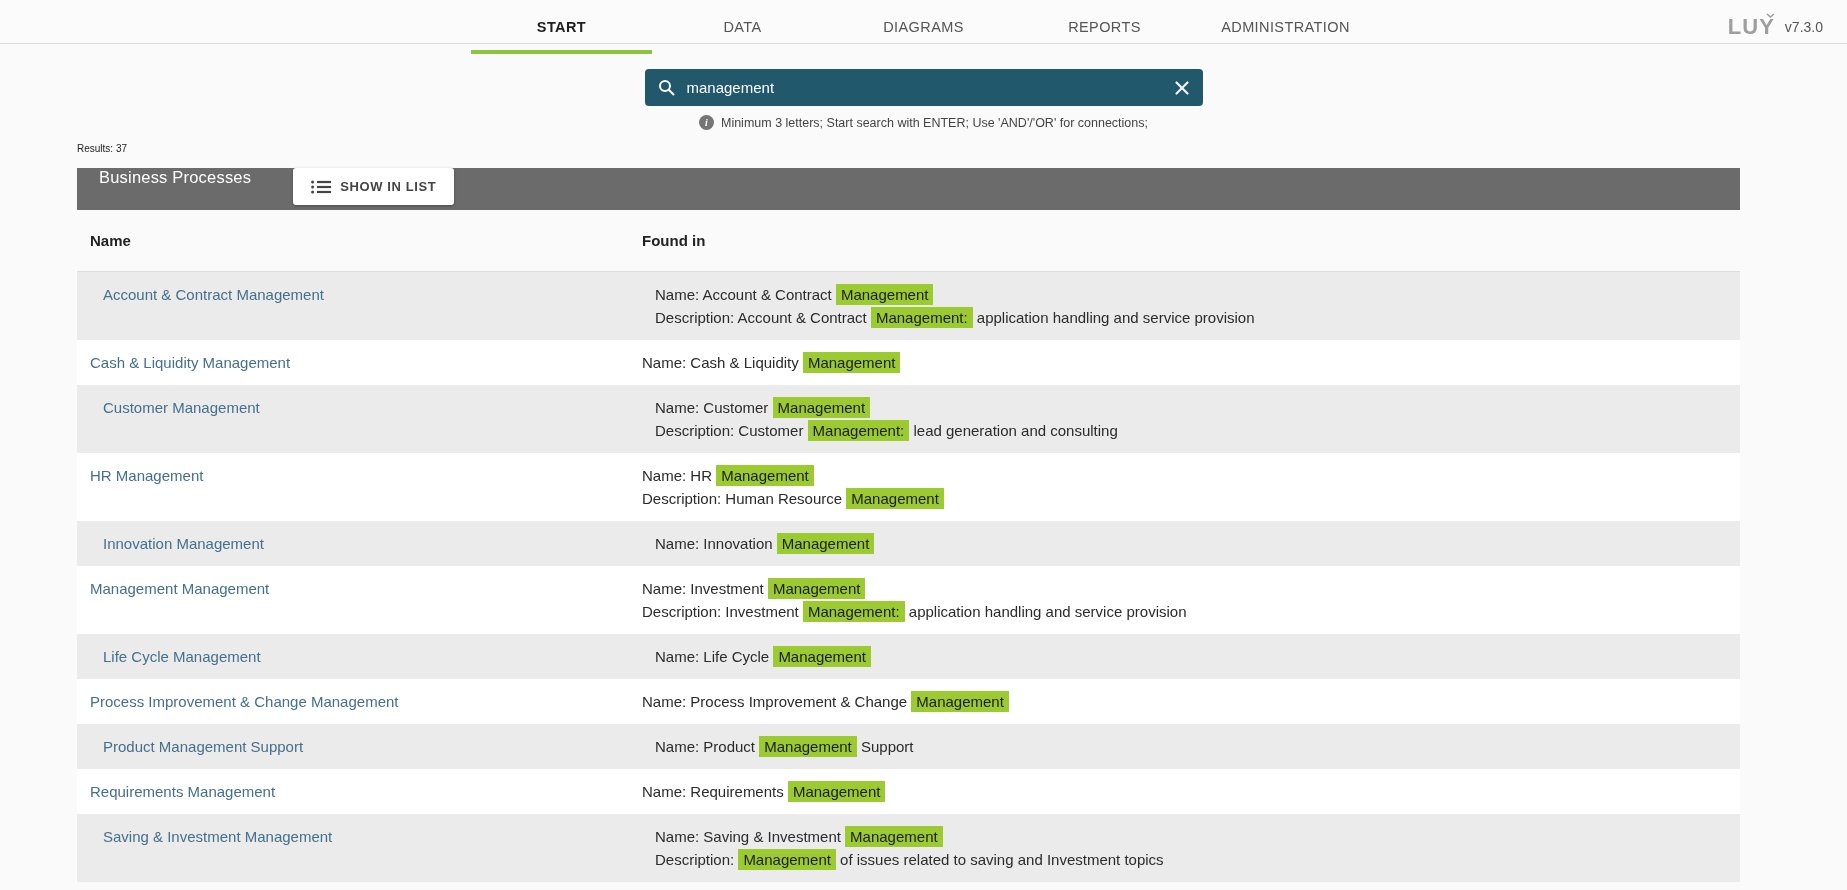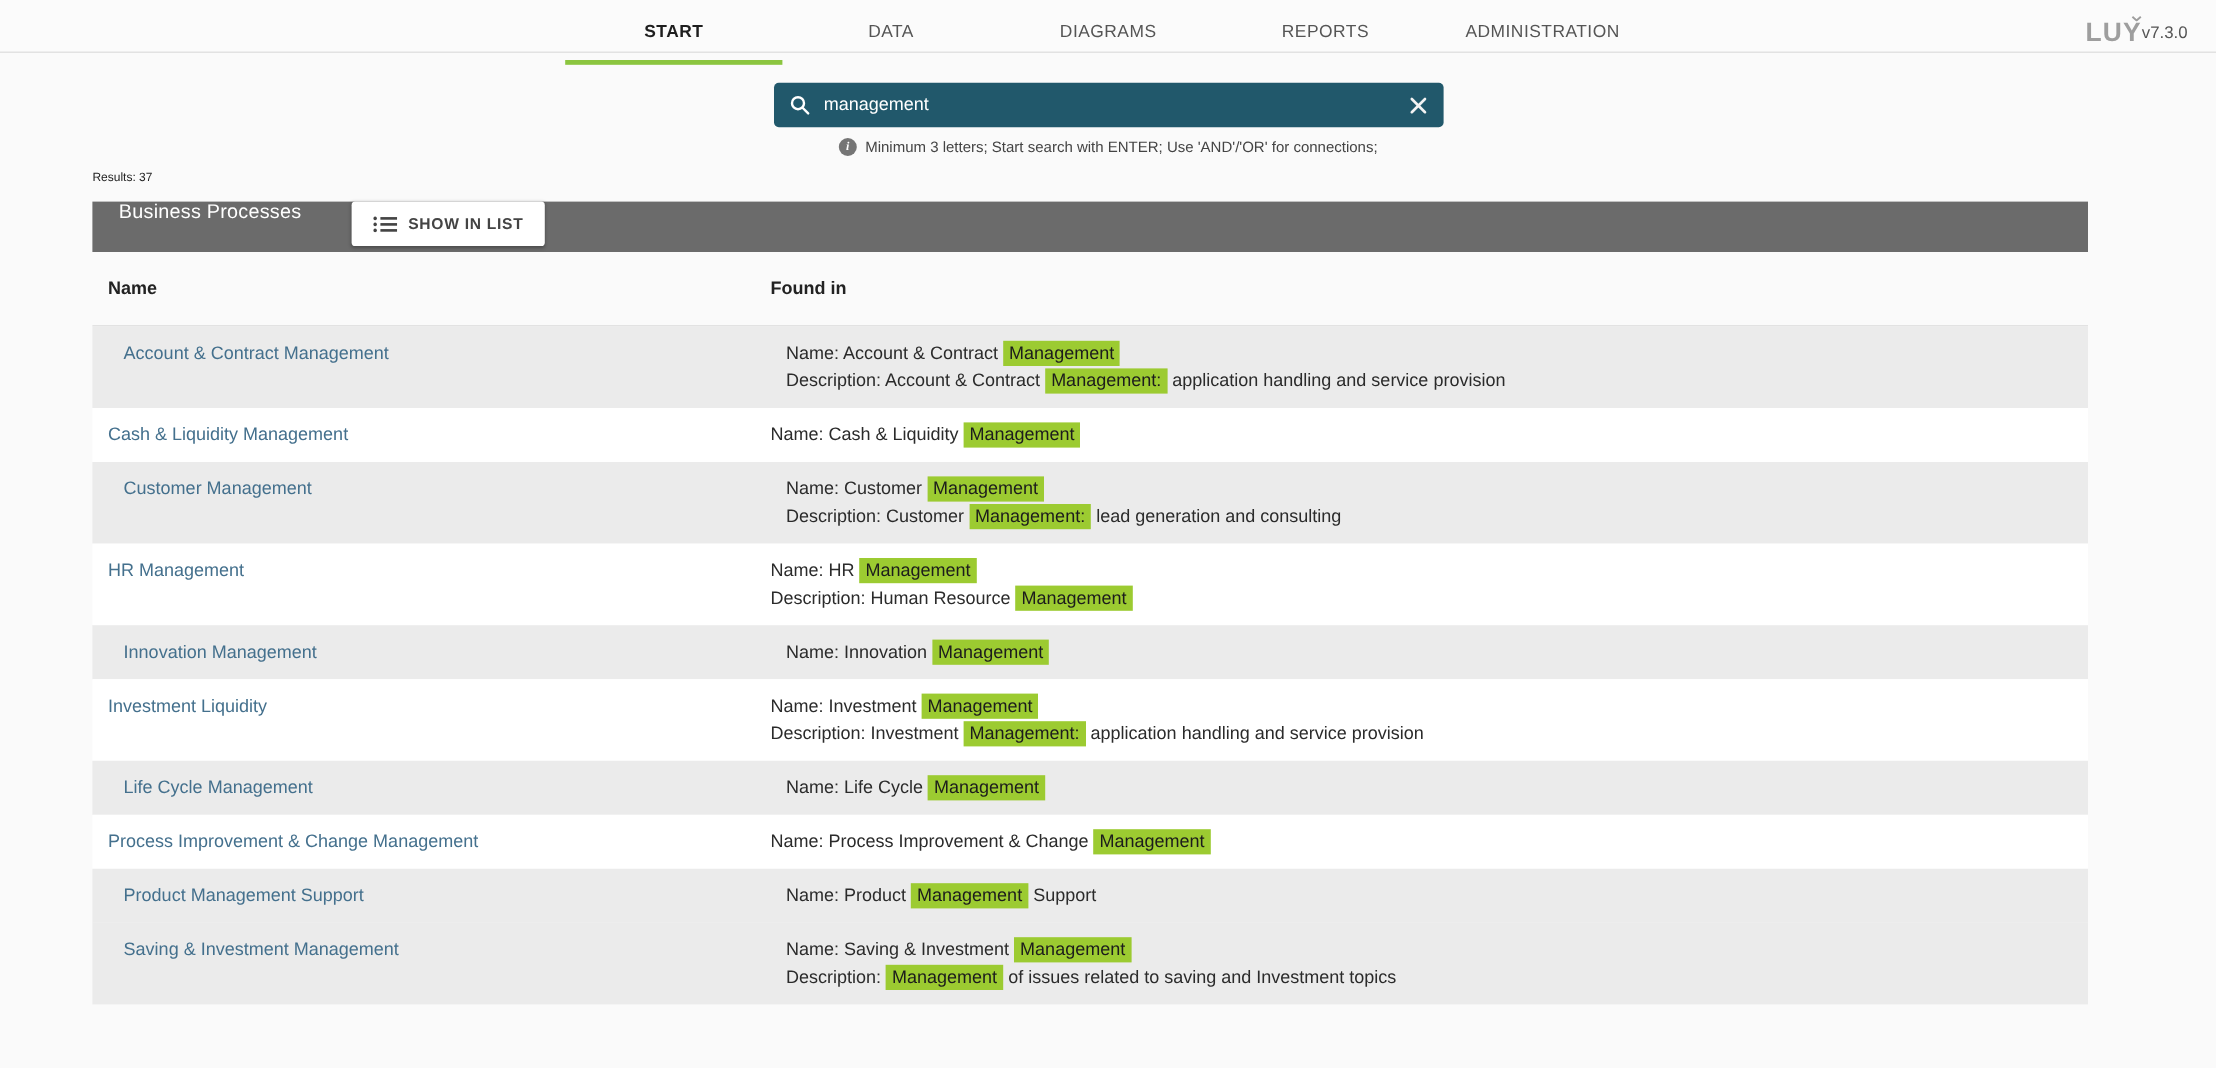--- a/index.html
+++ b/index.html
@@ -29,21 +29,21 @@
     width:181px;height:54px;display:flex;align-items:center;justify-content:center;
     font-size:14.5px;letter-spacing:.4px;color:#555;cursor:pointer;
   }
   .tab.active{
     color:#1e1e1e;font-weight:bold;
     border-bottom:4px solid var(--accent);
     padding-top:4px;
   }
   .brand{
     position:absolute;right:24px;top:0;height:54px;
-    display:flex;align-items:center;gap:0;
+    display:flex;align-items:center;gap:10px;
   }
   .logo{
     position:relative;font-size:22px;font-weight:bold;color:#9e9e9e;letter-spacing:1px;
   }
   .logo-caret{position:absolute;top:-1px;right:0;}
   .version{font-size:14px;color:#555;}
   
   .search-wrap{
     display:flex;flex-direction:column;align-items:center;margin-top:25px;
   }
@@ -199,21 +199,21 @@
             <div class="found-line"><span>Description: Human Resource </span><span class="hl">Management</span></div>
           </div>
         </div>
         <div class="row odd">
           <div><a class="name-link">Innovation Management</a></div>
           <div class="cell-found">
             <div class="found-line"><span>Name: Innovation </span><span class="hl">Management</span></div>
           </div>
         </div>
         <div class="row even">
-          <div><a class="name-link">Investment Liquidity</a></div>
+          <div><a class="name-link">Management Management</a></div>
           <div class="cell-found">
             <div class="found-line"><span>Name: Investment </span><span class="hl">Management</span></div>
             <div class="found-line"><span>Description: Investment </span><span class="hl">Management:</span><span> application handling and service provision</span></div>
           </div>
         </div>
         <div class="row odd">
           <div><a class="name-link">Life Cycle Management</a></div>
           <div class="cell-found">
             <div class="found-line"><span>Name: Life Cycle </span><span class="hl">Management</span></div>
           </div>
@@ -221,20 +221,26 @@
         <div class="row even">
           <div><a class="name-link">Process Improvement &amp; Change Management</a></div>
           <div class="cell-found">
             <div class="found-line"><span>Name: Process Improvement &amp; Change </span><span class="hl">Management</span></div>
           </div>
         </div>
         <div class="row odd">
           <div><a class="name-link">Product Management Support</a></div>
           <div class="cell-found">
             <div class="found-line"><span>Name: Product </span><span class="hl">Management</span><span> Support</span></div>
+          </div>
+        </div>
+        <div class="row even">
+          <div><a class="name-link">Requirements Management</a></div>
+          <div class="cell-found">
+            <div class="found-line"><span>Name: Requirements </span><span class="hl">Management</span></div>
           </div>
         </div>
         <div class="row odd">
           <div><a class="name-link">Saving &amp; Investment Management</a></div>
           <div class="cell-found">
             <div class="found-line"><span>Name: Saving &amp; Investment </span><span class="hl">Management</span></div>
             <div class="found-line"><span>Description: </span><span class="hl">Management</span><span> of issues related to saving and Investment topics</span></div>
           </div>
         </div>
       </div>

